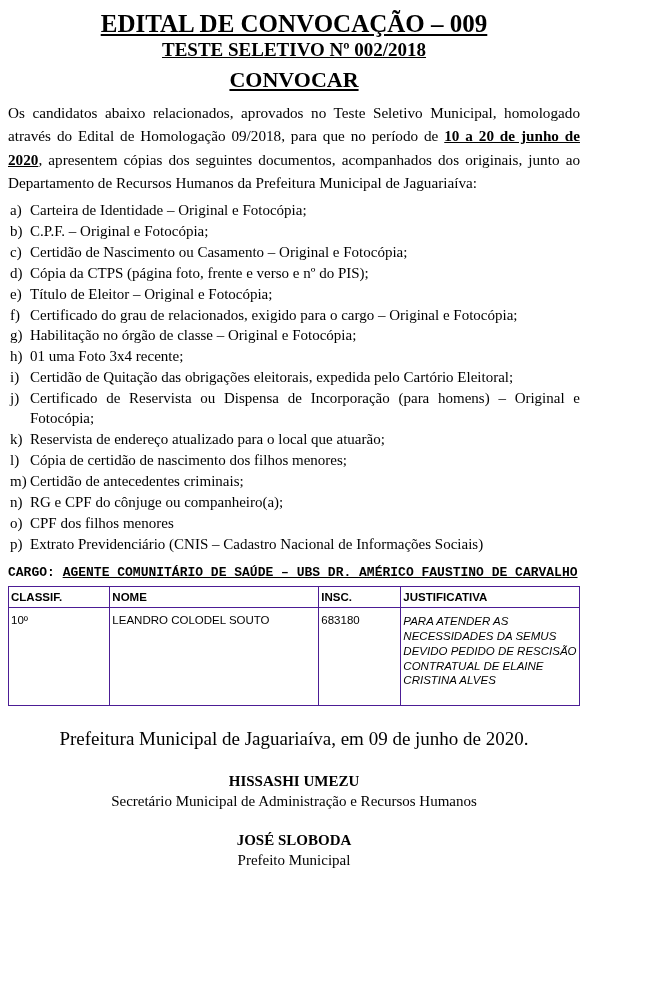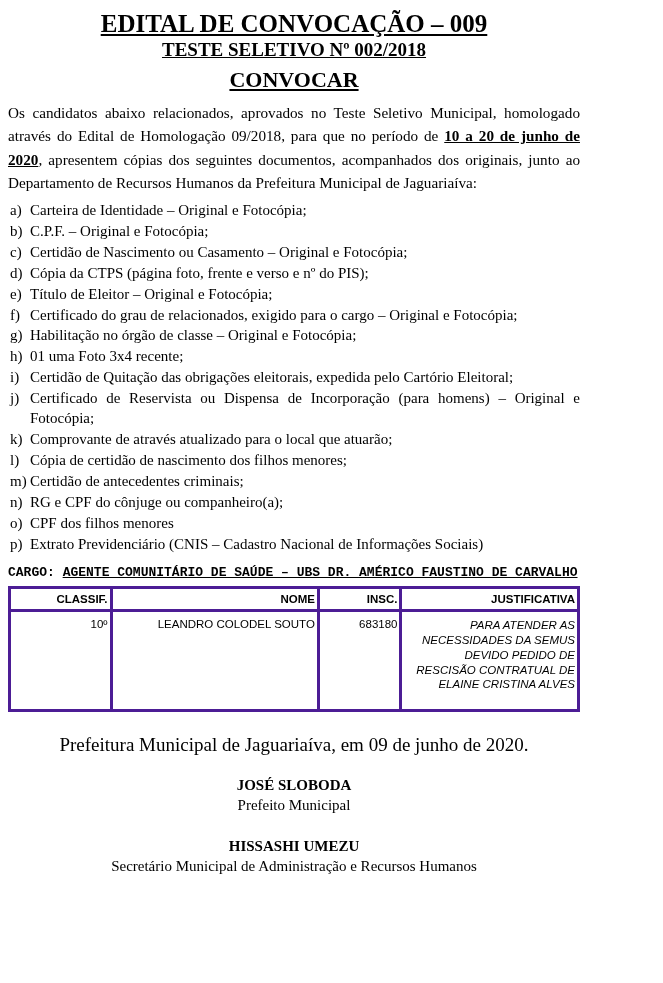--- a/index.html
+++ b/index.html
@@ -99,22 +99,22 @@
     text-decoration: underline;
   }
   table.cand {
     width: 100%;
     border-collapse: collapse;
     font-family: "Liberation Sans", sans-serif;
     font-size: 11.5px;
     table-layout: fixed;
   }
   table.cand th, table.cand td {
-    border: 3px solid #4c1d95;
-    text-align: right;
+    border: 1px solid #4c1d95;
+    text-align: left;
     vertical-align: top;
     padding: 3px 2px;
   }
   table.cand th {
     font-weight: bold;
     font-size: 11.5px;
     padding: 4px 2px;
   }
   table.cand td.body-cell {
     height: 88px;
@@ -198,21 +198,21 @@
     <li>
         <span class="marker">i)</span>
         <span class="txt">Certidão de Quitação das obrigações eleitorais, expedida pelo Cartório Eleitoral;</span>
       </li>
     <li class="justified">
         <span class="marker">j)</span>
         <span class="txt">Certificado de Reservista ou Dispensa de Incorporação (para homens) – Original e Fotocópia;</span>
       </li>
     <li>
         <span class="marker">k)</span>
-        <span class="txt">Comprovante de através atualizado para o local que atuarão;</span>
+        <span class="txt">Reservista de endereço atualizado para o local que atuarão;</span>
       </li>
     <li>
         <span class="marker">l)</span>
         <span class="txt">Cópia de certidão de nascimento dos filhos menores;</span>
       </li>
     <li>
         <span class="marker">m)</span>
         <span class="txt">Certidão de antecedentes criminais;</span>
       </li>
     <li>
@@ -245,23 +245,23 @@
         <td class="body-cell">10º</td>
         <td class="body-cell">LEANDRO COLODEL SOUTO</td>
         <td class="body-cell">683180</td>
         <td class="body-cell just">PARA ATENDER AS NECESSIDADES DA SEMUS DEVIDO PEDIDO DE RESCISÃO CONTRATUAL DE ELAINE CRISTINA ALVES</td>
       </tr>
     </tbody>
   </table>
 
   <div class="footer-city">Prefeitura Municipal de Jaguariaíva, em 09 de junho de 2020.</div>
 
+  <div class="sig-block second">
+    <div class="sig-name">HISSASHI UMEZU</div>
+    <div class="sig-role">Secretário Municipal de Administração e Recursos Humanos</div>
+  </div>
+
   <div class="sig-block">
     <div class="sig-name">JOSÉ SLOBODA</div>
     <div class="sig-role">Prefeito Municipal</div>
   </div>
 
-  <div class="sig-block second">
-    <div class="sig-name">HISSASHI UMEZU</div>
-    <div class="sig-role">Secretário Municipal de Administração e Recursos Humanos</div>
-  </div>
-
 </div>
 
 </body></html>

